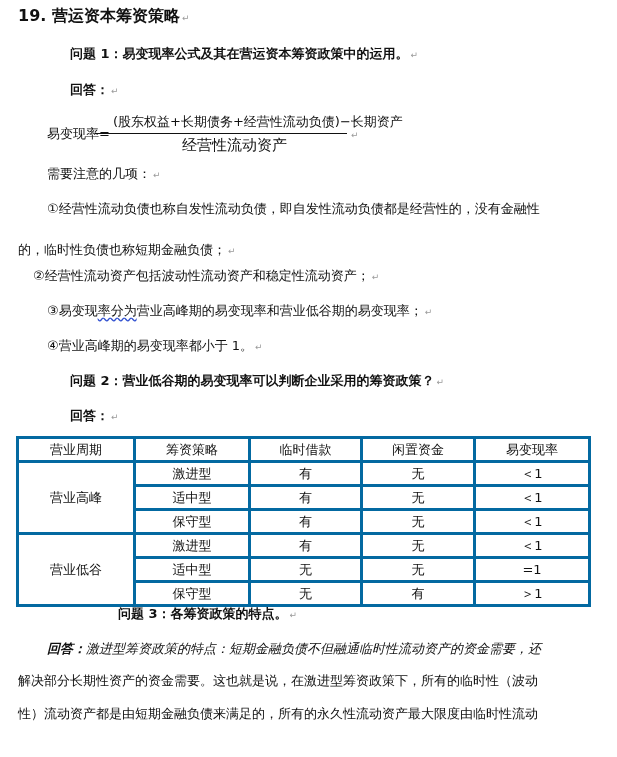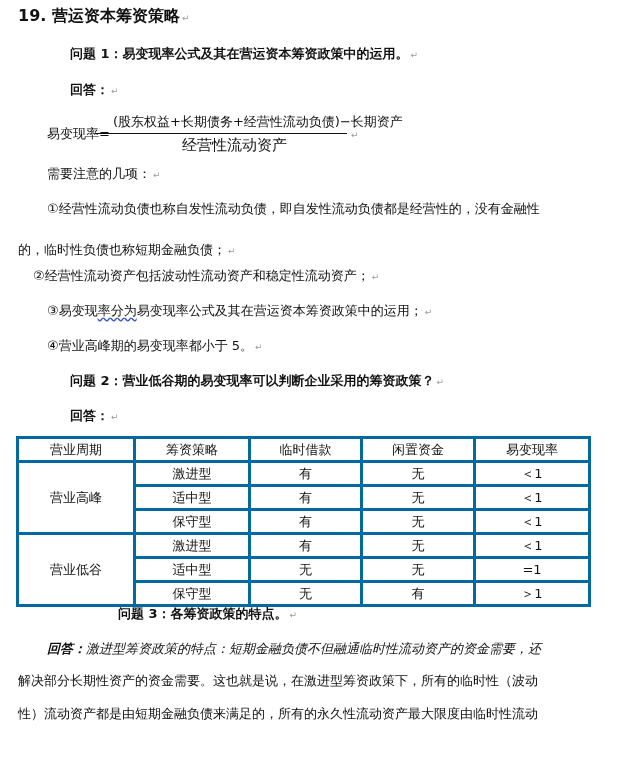--- a/index.html
+++ b/index.html
@@ -46,24 +46,24 @@
   <span>需要注意的几项：</span><span class="ret">↵</span>
 </div>
 <div class="abs p" style="left:47px; top:200px;">①经营性流动负债也称自发性流动负债，即自发性流动负债都是经营性的，没有金融性</div>
 <div class="abs p" style="left:18px; top:233px;margin-top:8px;">
   <span>的，临时性负债也称短期金融负债；</span><span class="ret">↵</span>
 </div>
 <div class="abs p" style="left:33px; top:267px;">
   <span>②经营性流动资产包括波动性流动资产和稳定性流动资产；</span><span class="ret">↵</span>
 </div>
 <div class="abs p" style="left:47px; top:302px;">
-  <span>③易变现</span><span class="wavy">率分为</span><span>易变现率公式及其在营运资本筹资政策中的运用；</span><span class="ret">↵</span>
+  <span>③易变现</span><span class="wavy">率分为</span><span>营业高峰期的易变现率和营业低谷期的易变现率；</span><span class="ret">↵</span>
 </div>
 <div class="abs p" style="left:47px; top:337px;">
-  <span>④营业高峰期的易变现率都小于 5。</span><span class="ret">↵</span>
+  <span>④营业高峰期的易变现率都小于 1。</span><span class="ret">↵</span>
 </div>
 
 <div class="abs q" style="left:47px; top:372px;text-align:center;">
   <span>问题 2：营业低谷期的易变现率可以判断企业采用的筹资政策？</span><span class="ret">↵</span>
 </div>
 <div class="abs q" style="left:47px; top:407px;">
   <span>回答：</span><span class="ret">↵</span>
 </div>
 
 <table class="t">

